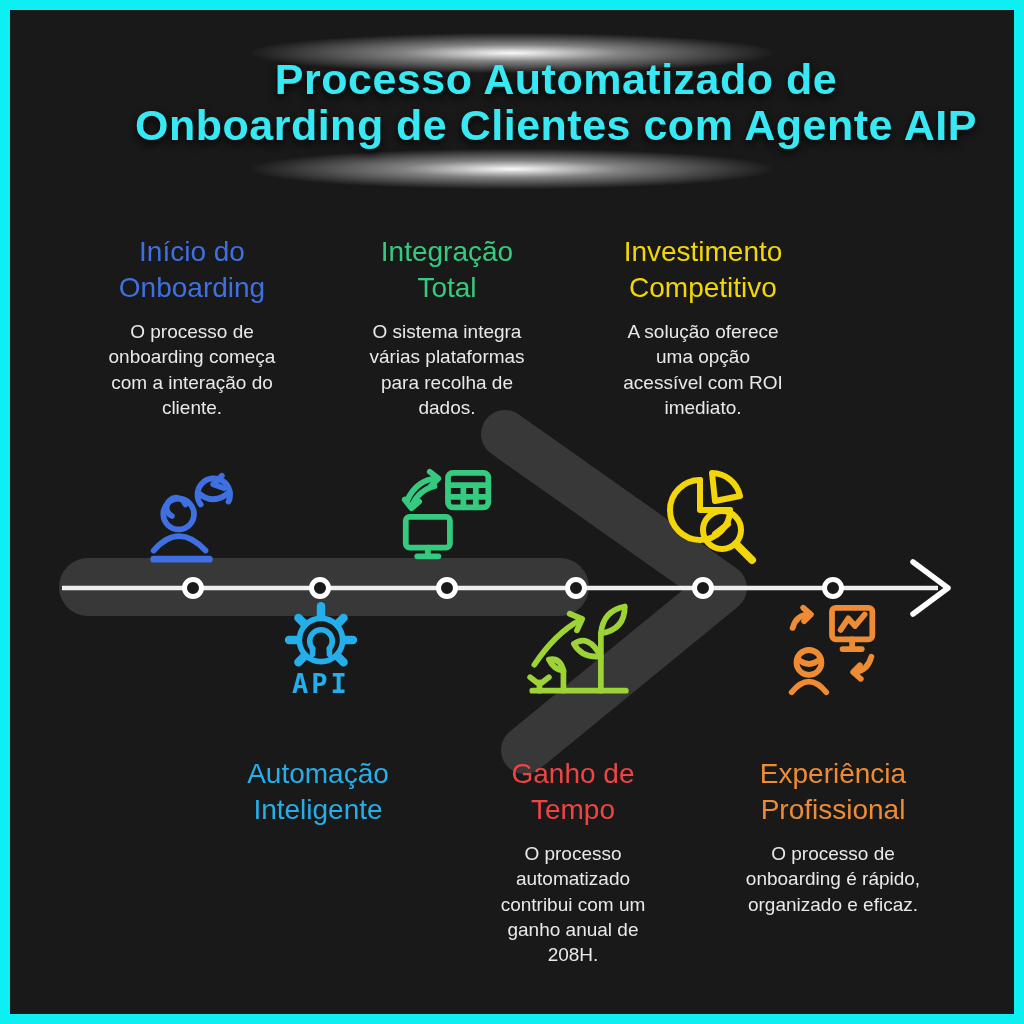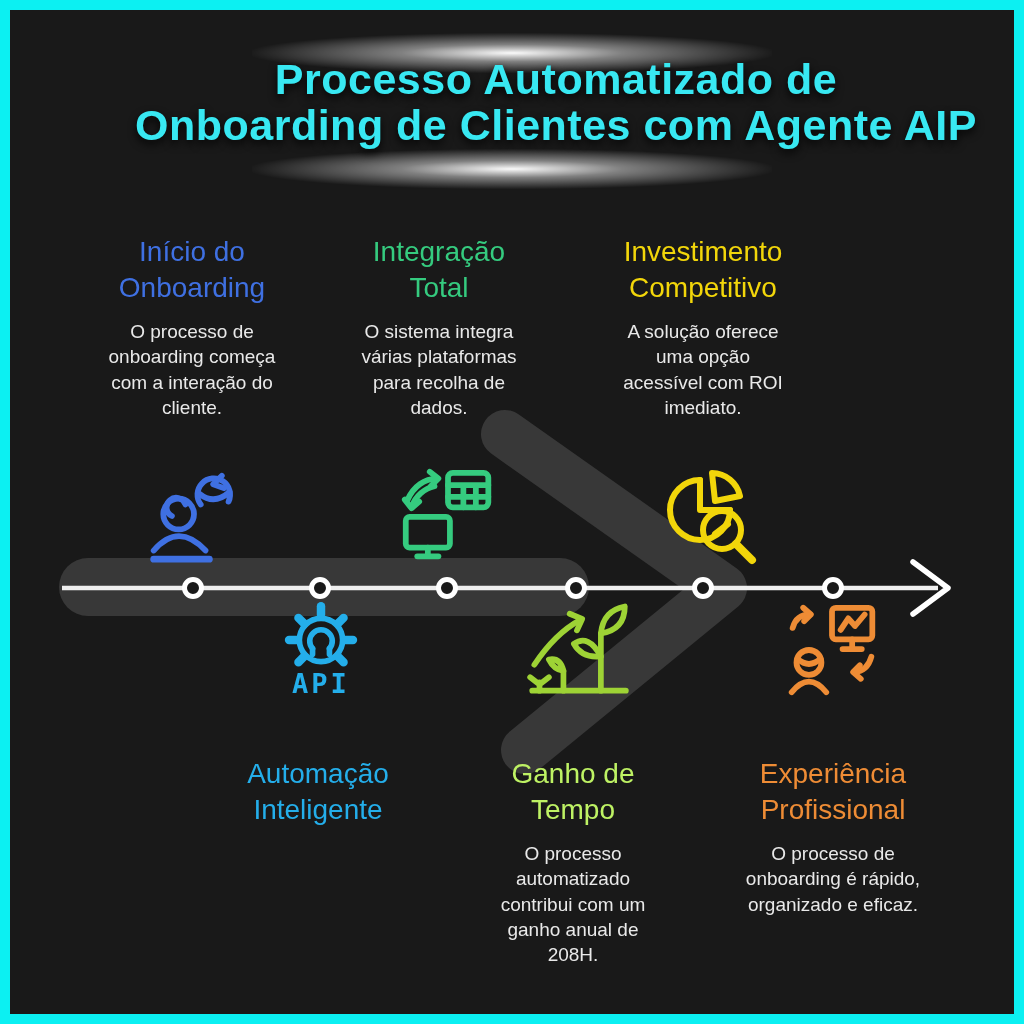--- a/index.html
+++ b/index.html
@@ -147,34 +147,34 @@
       <path d="M20 6 L28 13 L21 20"></path>
       <path d="M91 57 Q87 72 73 73"></path>
       <path d="M80 80 L72 73 L79 66"></path>
     </svg>
   </div>
 
   <div class="col" style="left:94px;top:234px;width:196px;">
     <p class="heading" style="color: rgb(63, 112, 226); text-align: center;">Início do Onboarding</p>
     <p class="body">O processo de onboarding começa com a interação do cliente.</p>
   </div>
-  <div class="col" style="left:351px;top:234px;width:176px;">
+  <div class="col" style="left:359px;top:234px;width:176px;">
     <p class="heading" style="color: rgb(53, 203, 127);">Integração Total</p>
     <p class="body">O sistema integra várias plataformas para recolha de dados.</p>
   </div>
   <div class="col" style="left:610px;top:234px;width:186px;">
     <p class="heading" style="color: rgb(242, 214, 10);">Investimento Competitivo</p>
     <p class="body">A solução oferece uma opção acessível com ROI imediato.</p>
   </div>
 
   <div class="col" style="left:220px;top:756px;width:196px;">
     <p class="heading" style="color: rgb(36, 174, 234);">Automação Inteligente</p>
   </div>
   <div class="col" style="left:478px;top:756px;width:190px;">
-    <p class="heading" style="color: #bef264;">Ganho de Tempo</p>
+    <p class="heading" style="color: #ef4444;">Ganho de Tempo</p>
     <p class="body">O processo automatizado contribui com um ganho anual de 208H.</p>
   </div>
   <div class="col" style="left:732px;top:756px;width:202px;">
     <p class="heading" style="color: rgb(238, 140, 53);">Experiência Profissional</p>
     <p class="body">O processo de onboarding é rápido, organizado e eficaz.</p>
   </div>
 
 </div>
 
 <div class="frame"></div>

